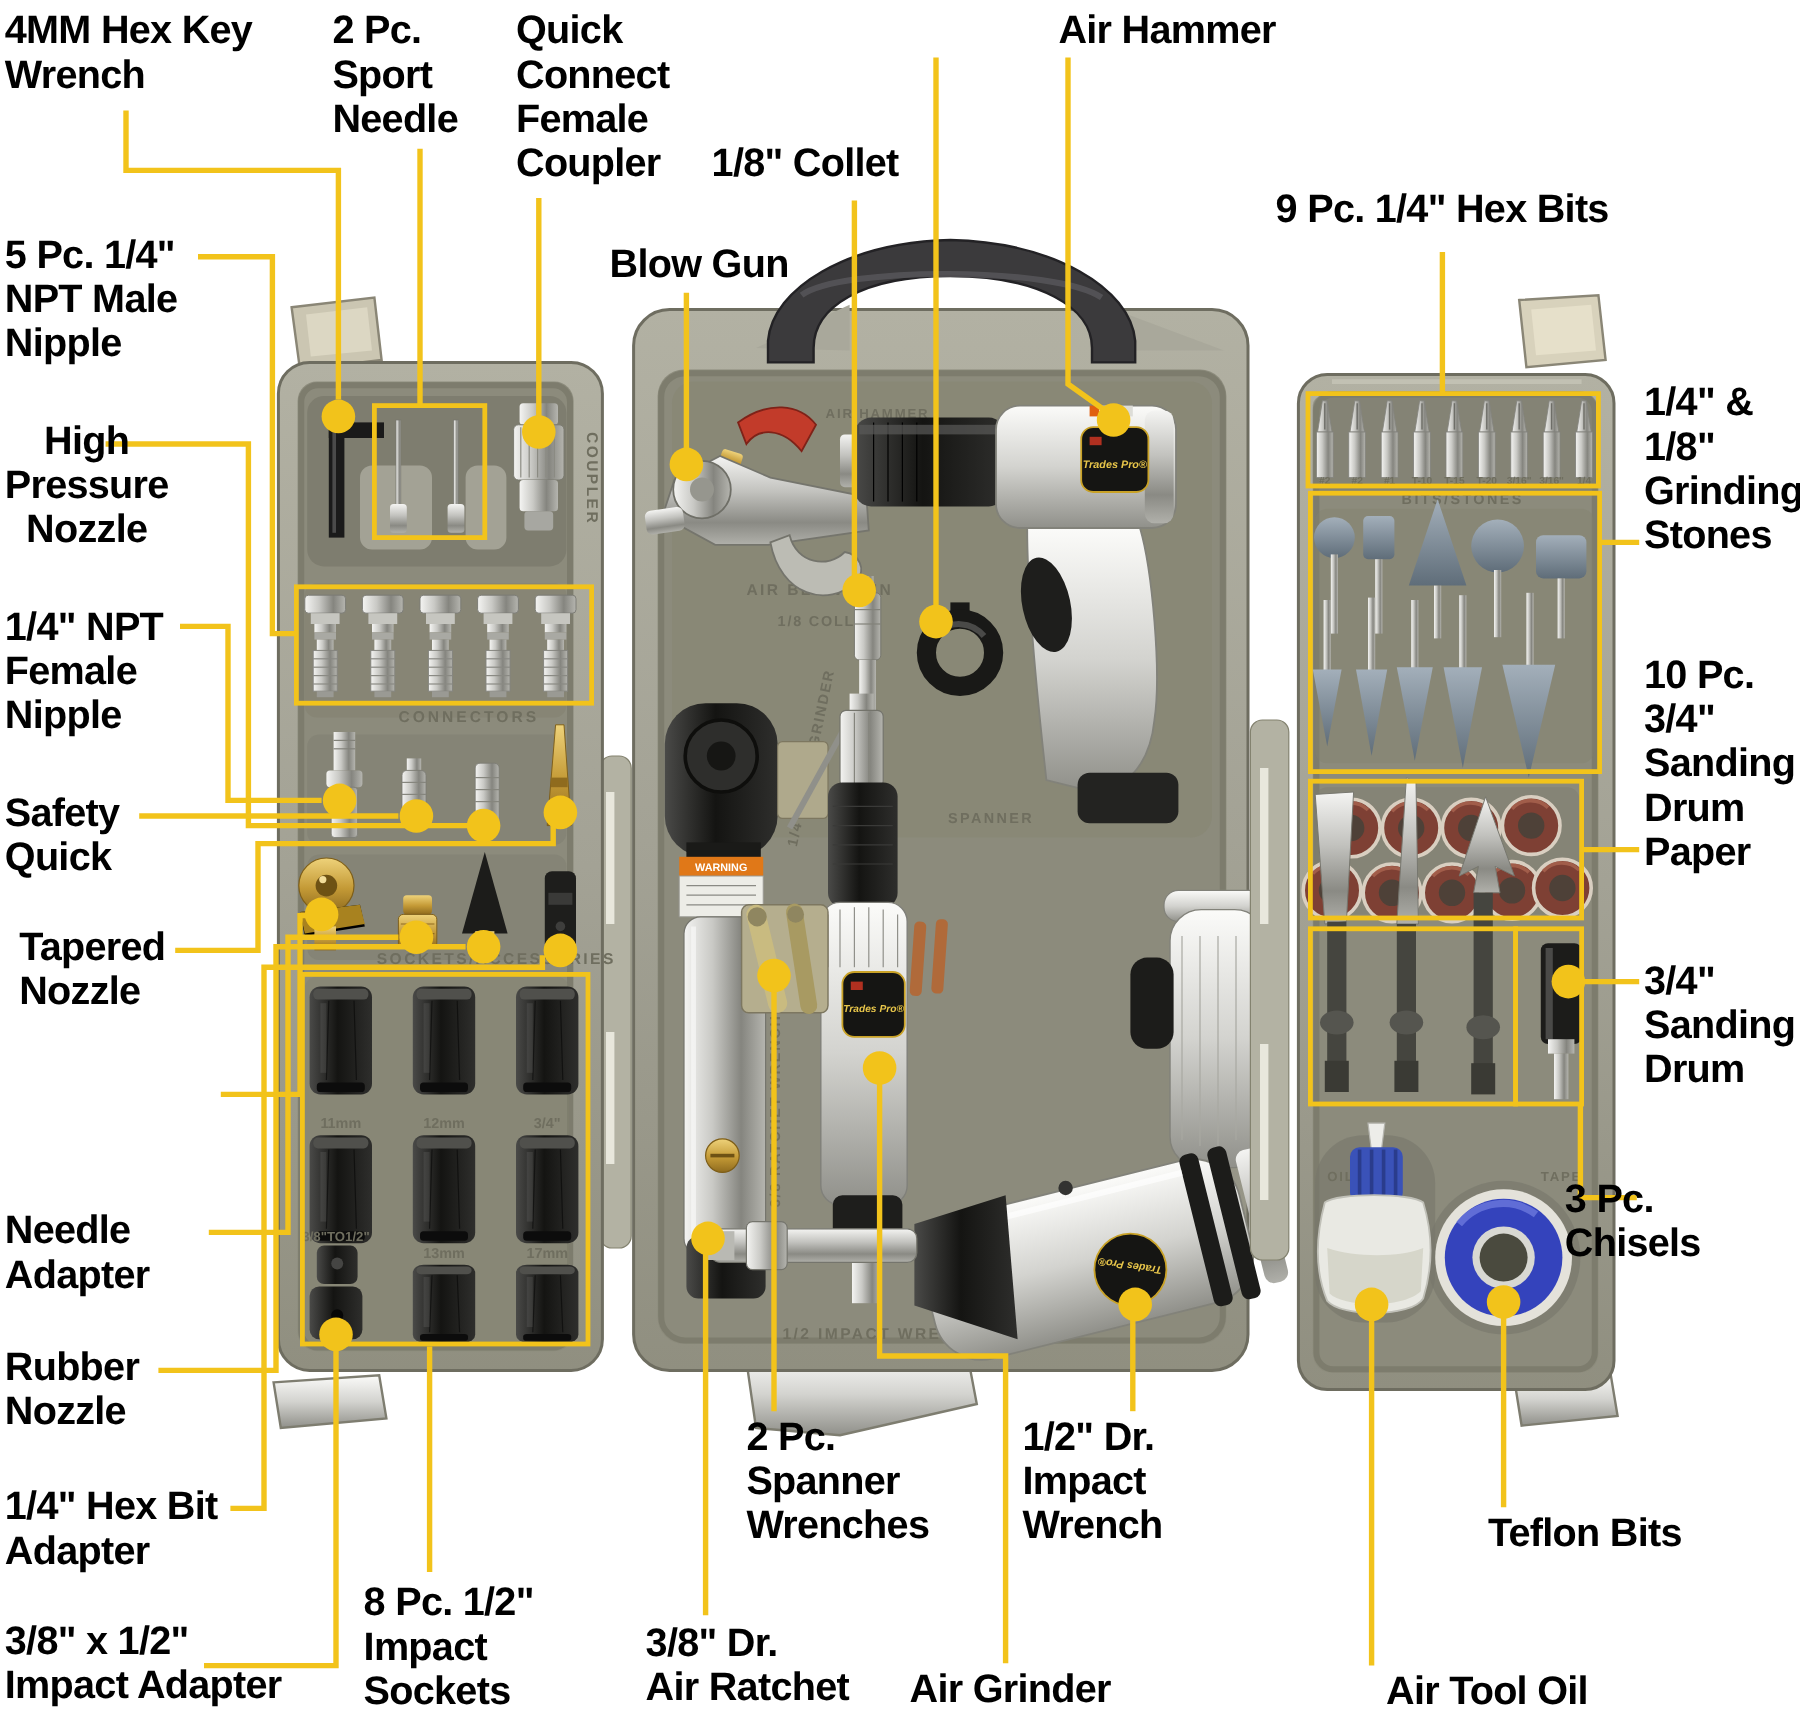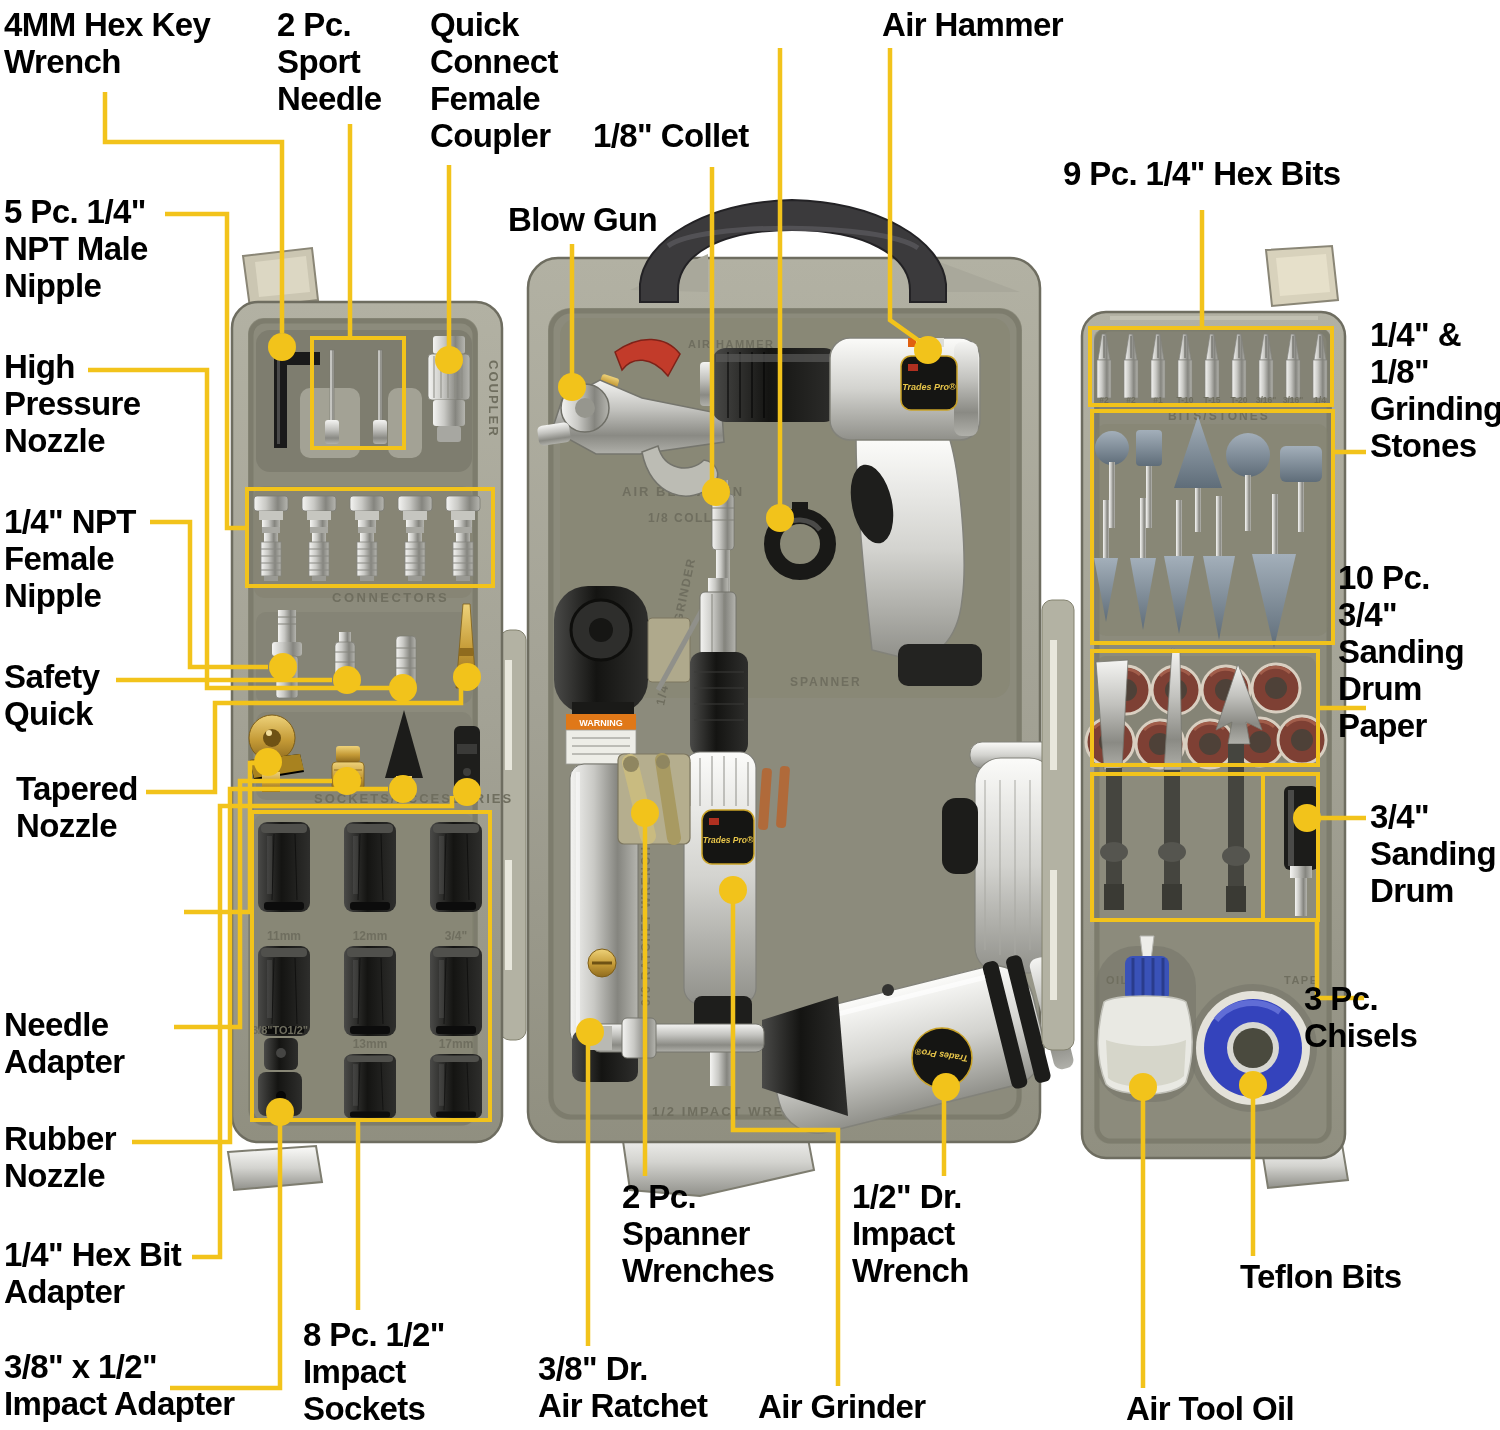--- a/index.html
+++ b/index.html
@@ -561,39 +561,39 @@
 <div class="label" style="left:593px;top:117px;">1/8" Collet</div>
 <div class="label" style="left:508px;top:201px;">Blow Gun</div>
 <div class="label" style="left:4px;top:193px;">5 Pc. 1/4"
 NPT Male
 Nipple</div>
 <div class="label" style="left:1063px;top:155px;">9 Pc. 1/4" Hex Bits</div>
 <div class="label" style="left:1370px;top:316px;">1/4" &amp;
 1/8"
 Grinding
 Stones</div>
-<div class="label" style="left:4px;top:348px;">High
+<div class="label" style="left:4px;top:348px;text-align:center;">High
 Pressure
 Nozzle</div>
 <div class="label" style="left:4px;top:503px;">1/4" NPT
 Female
 Nipple</div>
 <div class="label" style="left:4px;top:658px;">Safety
 Quick</div>
 <div class="label" style="left:16px;top:770px;">Tapered
 Nozzle</div>
 <div class="label" style="left:4px;top:1006px;">Needle
 Adapter</div>
 <div class="label" style="left:4px;top:1120px;">Rubber
 Nozzle</div>
 <div class="label" style="left:4px;top:1236px;">1/4" Hex Bit
 Adapter</div>
 <div class="label" style="left:4px;top:1348px;">3/8" x 1/2"
 Impact Adapter</div>
-<div class="label" style="left:1338px;top:543px;margin-top:16px;">10 Pc.
+<div class="label" style="left:1370px;top:543px;">10 Pc.
 3/4"
 Sanding
 Drum
 Paper</div>
 <div class="label" style="left:1370px;top:798px;">3/4"
 Sanding
 Drum</div>
 <div class="label" style="left:1304px;top:980px;">3 Pc.
 Chisels</div>
 <div class="label" style="left:303px;top:1316px;">8 Pc. 1/2"
@@ -602,15 +602,15 @@
 <div class="label" style="left:538px;top:1350px;">3/8" Dr.
 Air Ratchet</div>
 <div class="label" style="left:622px;top:1178px;">2 Pc.
 Spanner
 Wrenches</div>
 <div class="label" style="left:758px;top:1388px;">Air Grinder</div>
 <div class="label" style="left:852px;top:1178px;">1/2" Dr.
 Impact
 Wrench</div>
 <div class="label" style="left:1240px;top:1258px;">Teflon Bits</div>
-<div class="label" style="left:1126px;top:1390px;">Air Tool Oil</div>
+<div class="label" style="left:1155px;top:1390px;">Air Tool Oil</div>
 
 </div>
 
 </body></html>

